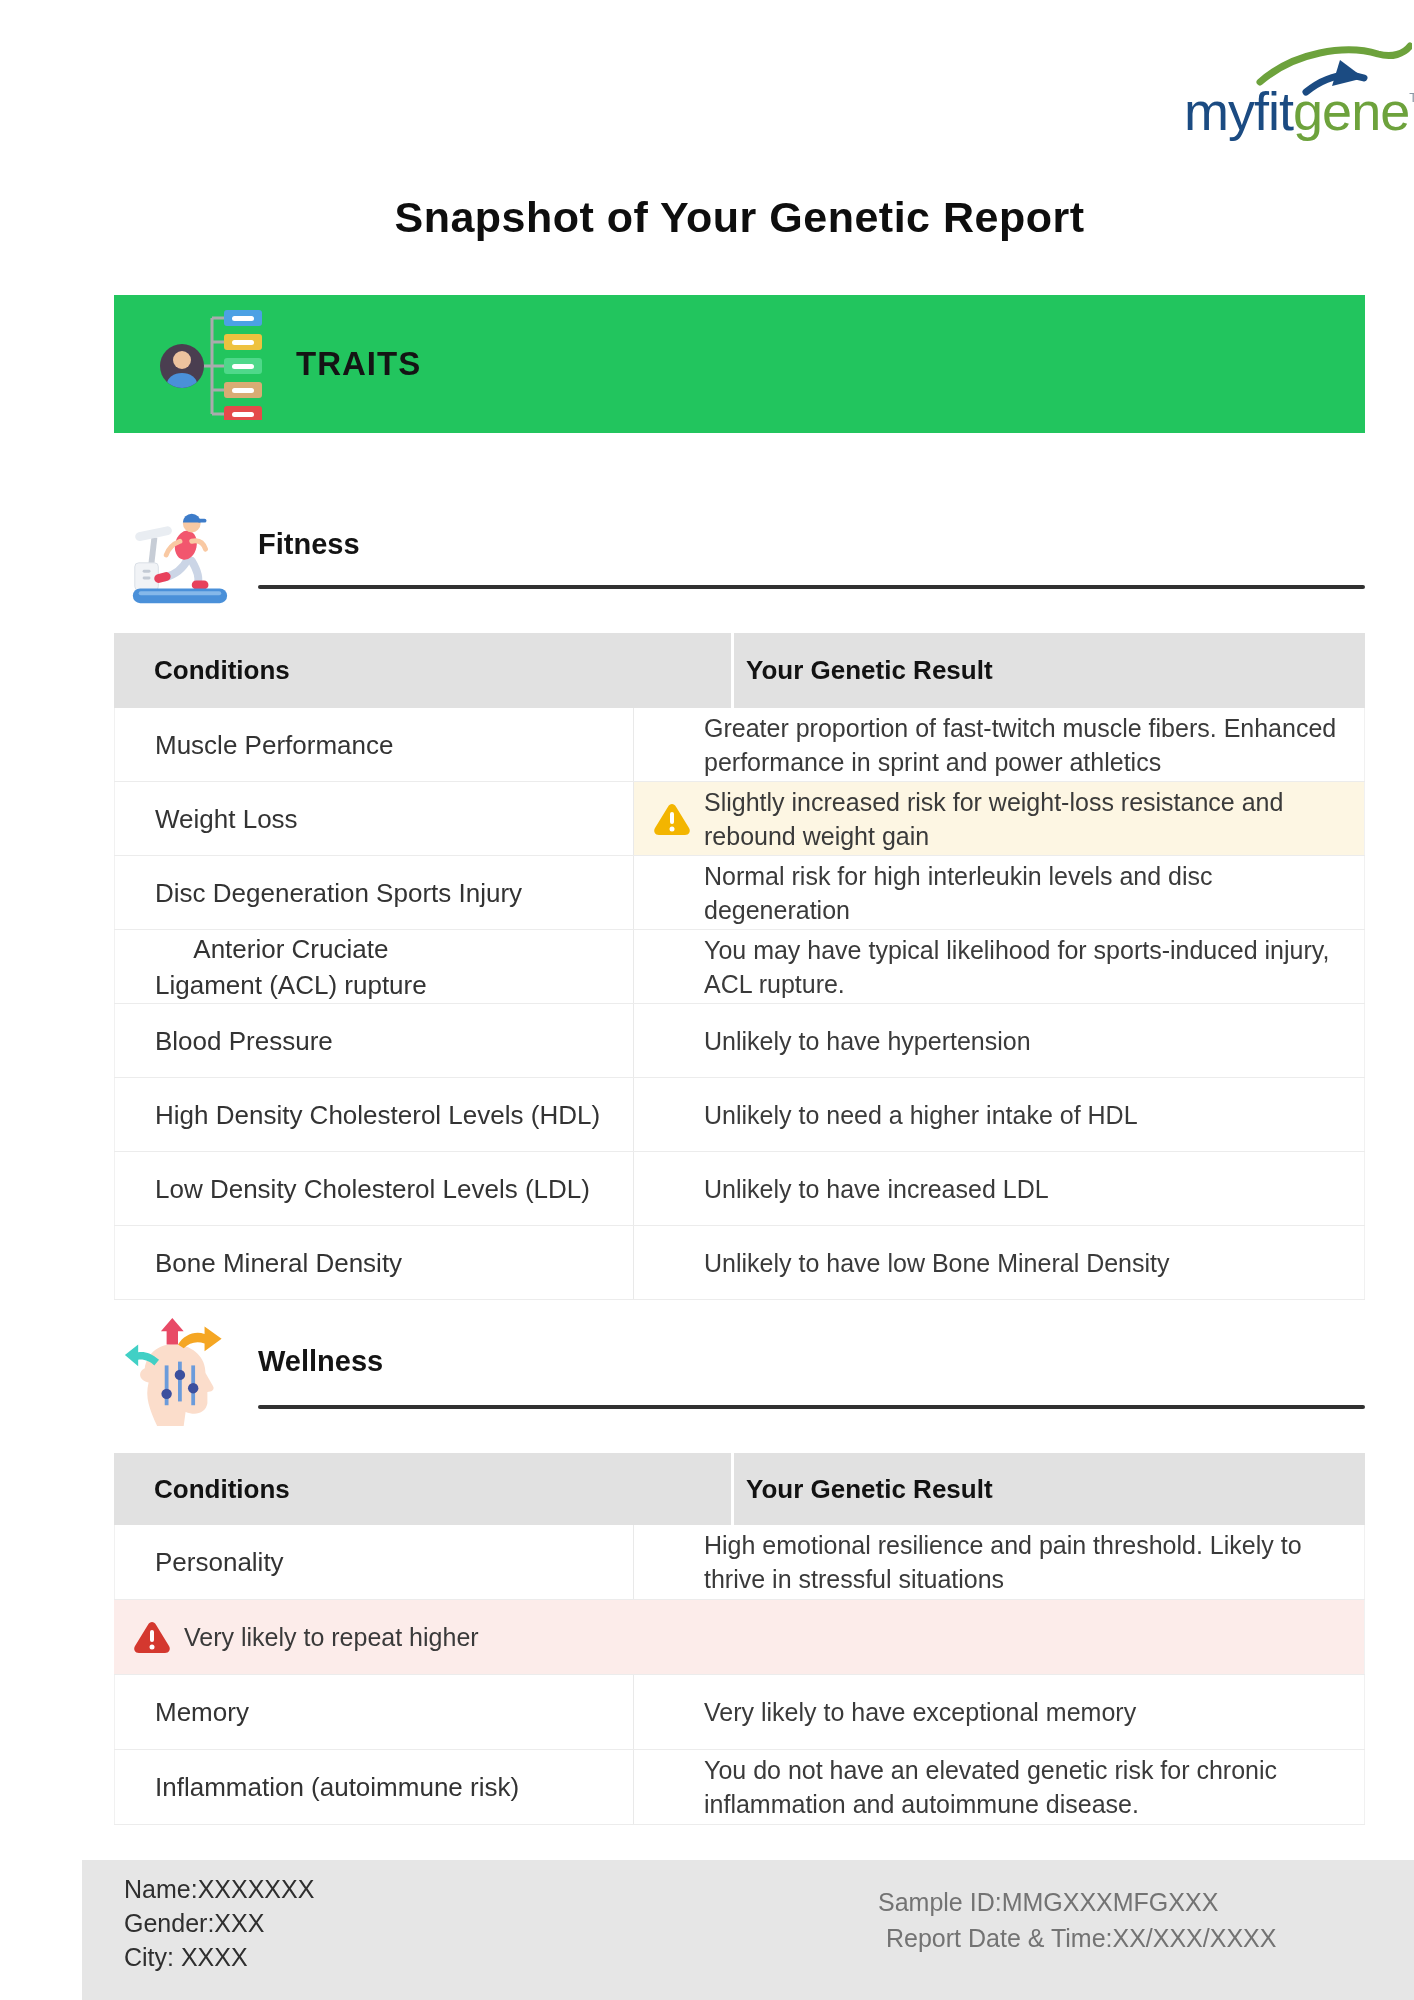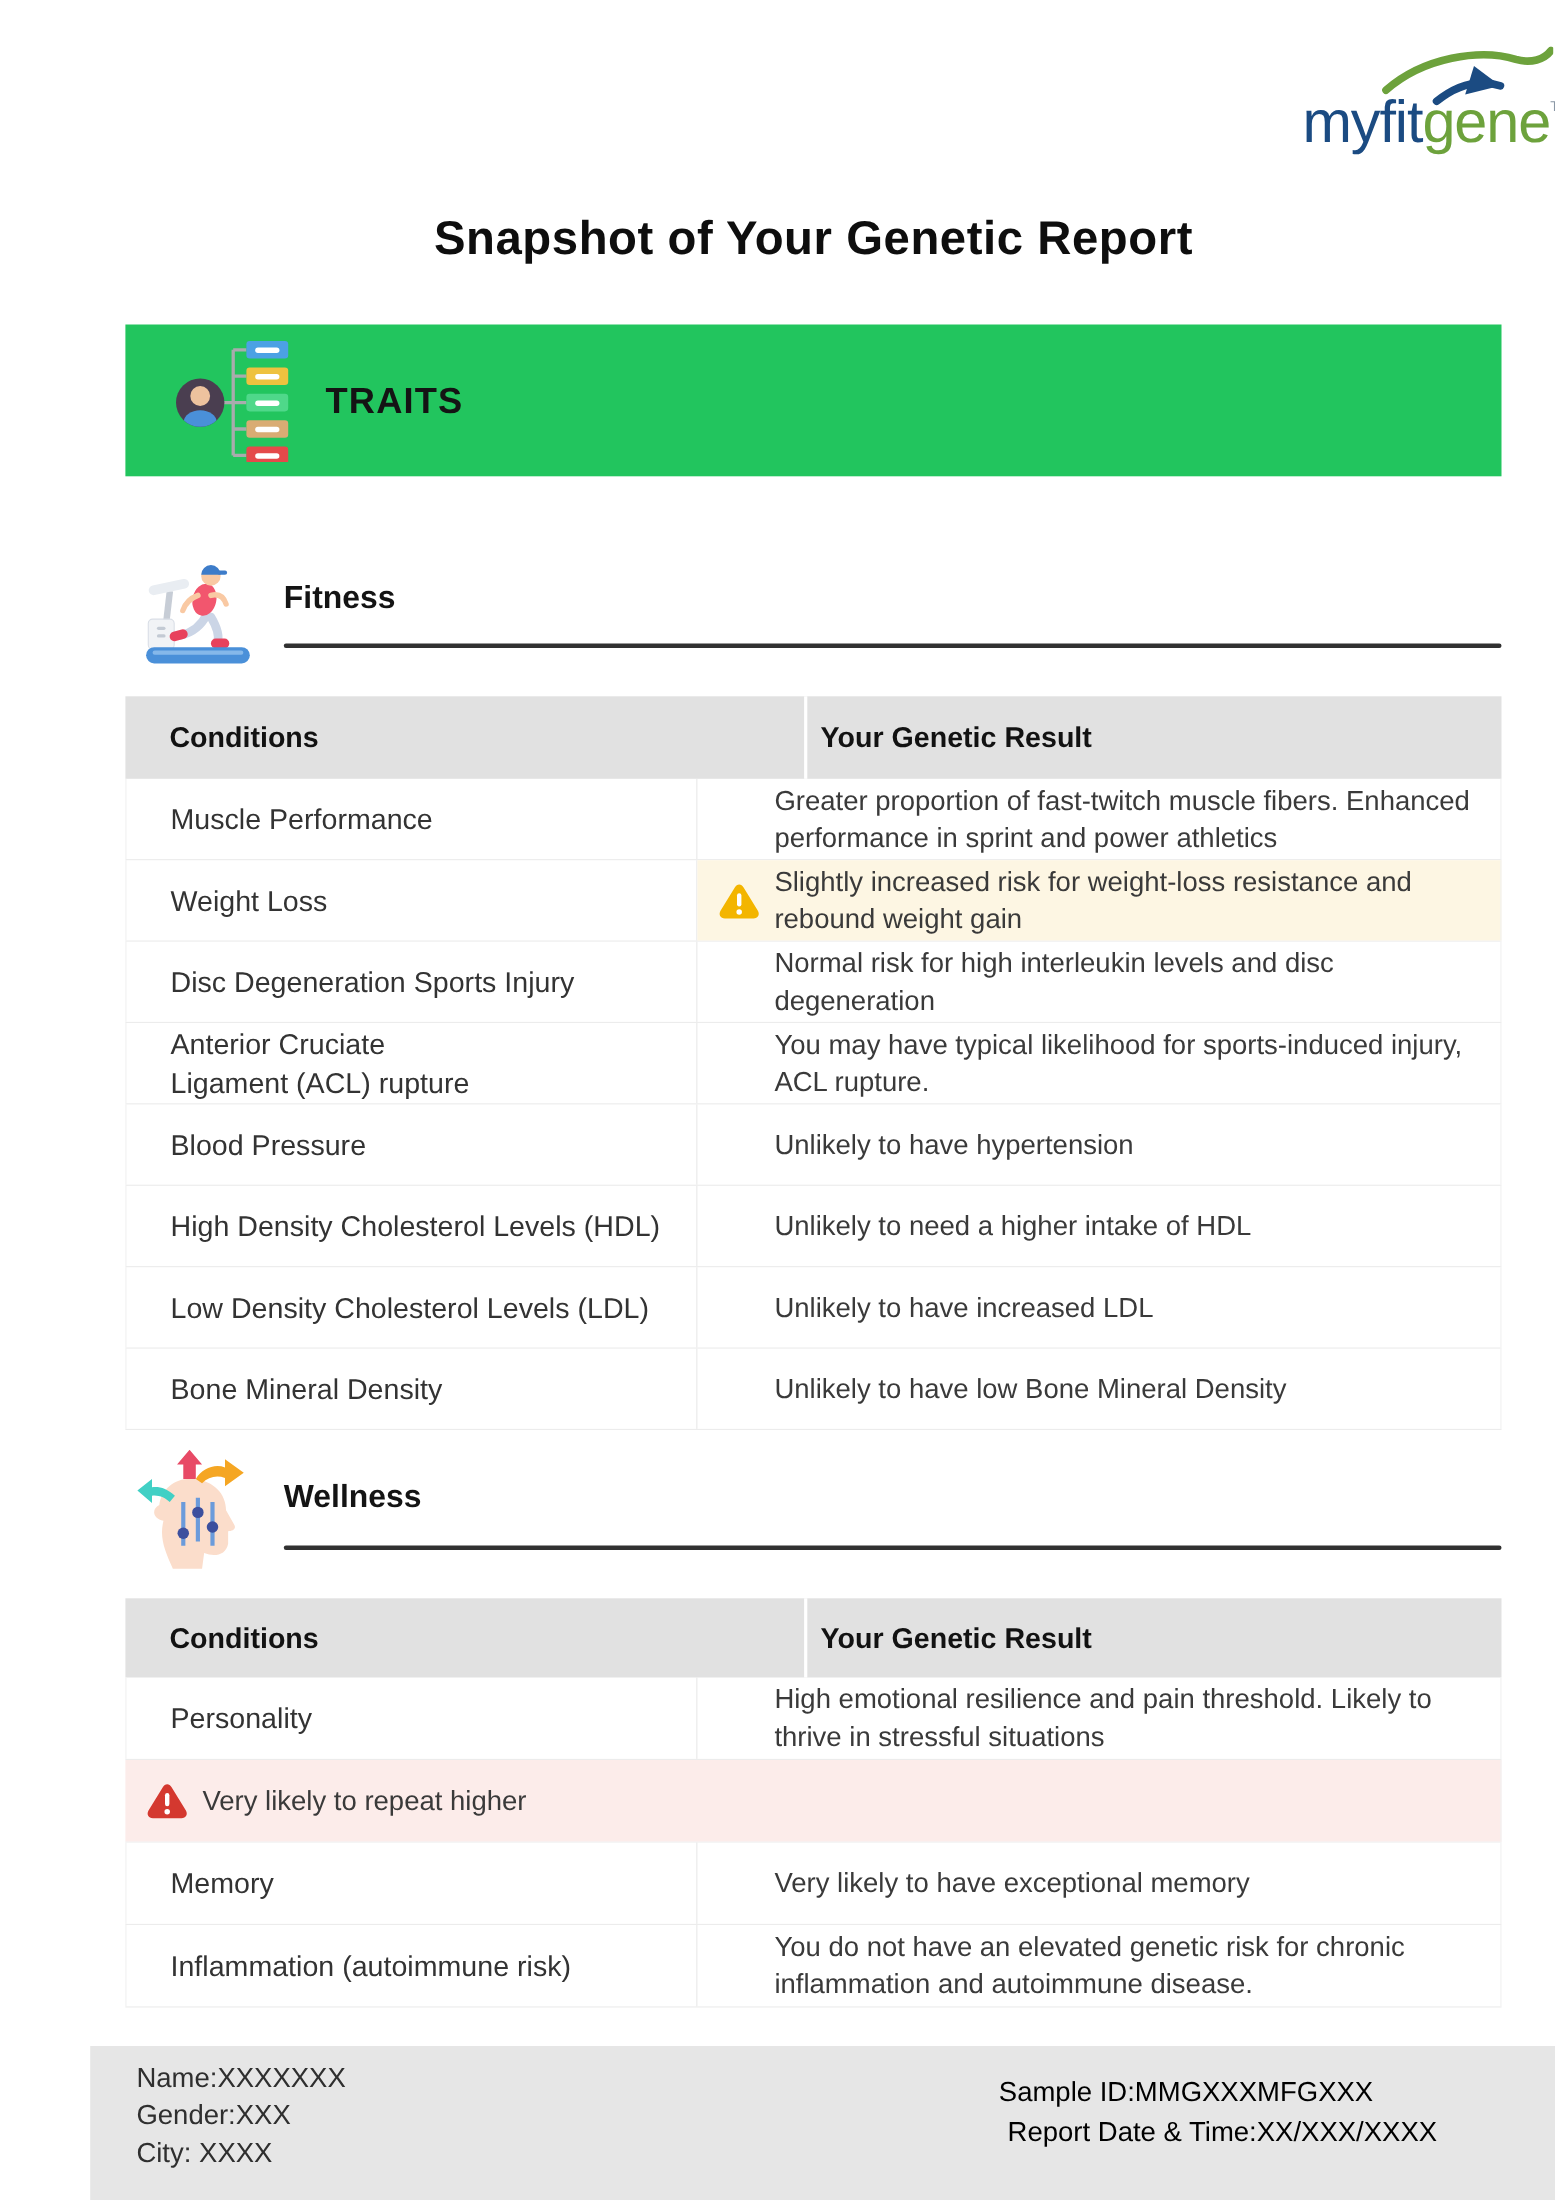--- a/index.html
+++ b/index.html
@@ -28,34 +28,34 @@
   .sec-line{position:absolute;left:210px;width:1107px;height:4px;background:#313131;border-radius:2px;}
 
   
   .gtable{position:absolute;left:66px;width:1251px;background:#fff;}
   .g-header{display:flex;height:75px;}
   .g-header .hc1{width:620px;box-sizing:border-box;border-right:3px solid #fff;background:#e1e1e1;display:flex;align-items:center;padding-left:40px;}
   .g-header .hc2{flex:1;background:#e1e1e1;display:flex;align-items:center;padding-left:12px;}
   .g-header span{font-size:26px;font-weight:700;color:#121212;}
   .g-row{display:flex;height:73px;border-bottom:1px solid #ececec;}
   .g-row:first-of-type{border-top:1px solid #ececec;}
-  .cell-cond{width:520px;box-sizing:border-box;border-right:1px solid #e9e9e9;border-left:1px solid #f1f1f1;display:flex;align-items:center;padding-left:40px;padding-right:26px;}
+  .cell-cond{width:520px;box-sizing:border-box;border-right:1px solid #e9e9e9;border-left:1px solid #f1f1f1;display:flex;align-items:center;padding-left:40px;padding-right:26px;text-align:center;}
   .cell-cond .cond-text{font-size:26px;color:#333;line-height:36px;white-space:pre-line;}
   .cell-res{flex:1;position:relative;display:flex;align-items:center;padding-left:70px;padding-right:20px;box-sizing:border-box;border-right:1px solid #f1f1f1;}
   .cell-res .res-text{font-size:25px;color:#3a3a3a;line-height:34px;}
   .cell-res.warn{background:#fdf6e3;}
   .cell-res.alert{background:#fcecea;}
   .flag-icon{position:absolute;left:18px;top:50%;transform:translateY(-50%);width:40px;height:36px;}
 
   .wellness-table .g-row{height:74px;}
 
   
   .footer{position:absolute;top:1860px;left:34px;width:1346px;height:144px;background:#e6e6e6;}
   .footer-left{position:absolute;left:42px;top:12px;font-size:25px;color:#2f2f2f;line-height:34px;}
-  .footer-right{position:absolute;left:826px;top:24px;font-size:25px;color:#000000;line-height:36px;}
+  .footer-right{position:absolute;left:796px;top:24px;font-size:25px;color:#737373;line-height:36px;}
   .footer-right .line2{padding-left:8px;}
 </style>
 </head>
 <body>
 
 <div id="page">
 
   <div class="logo">
     <svg class="logo-swoosh" viewBox="0 0 158 56">
       <path d="M6 40 C 40 10, 92 2, 124 12 C 138 16, 150 12, 156 4" fill="none" stroke="#6da23c" stroke-width="7" stroke-linecap="round"></path>

